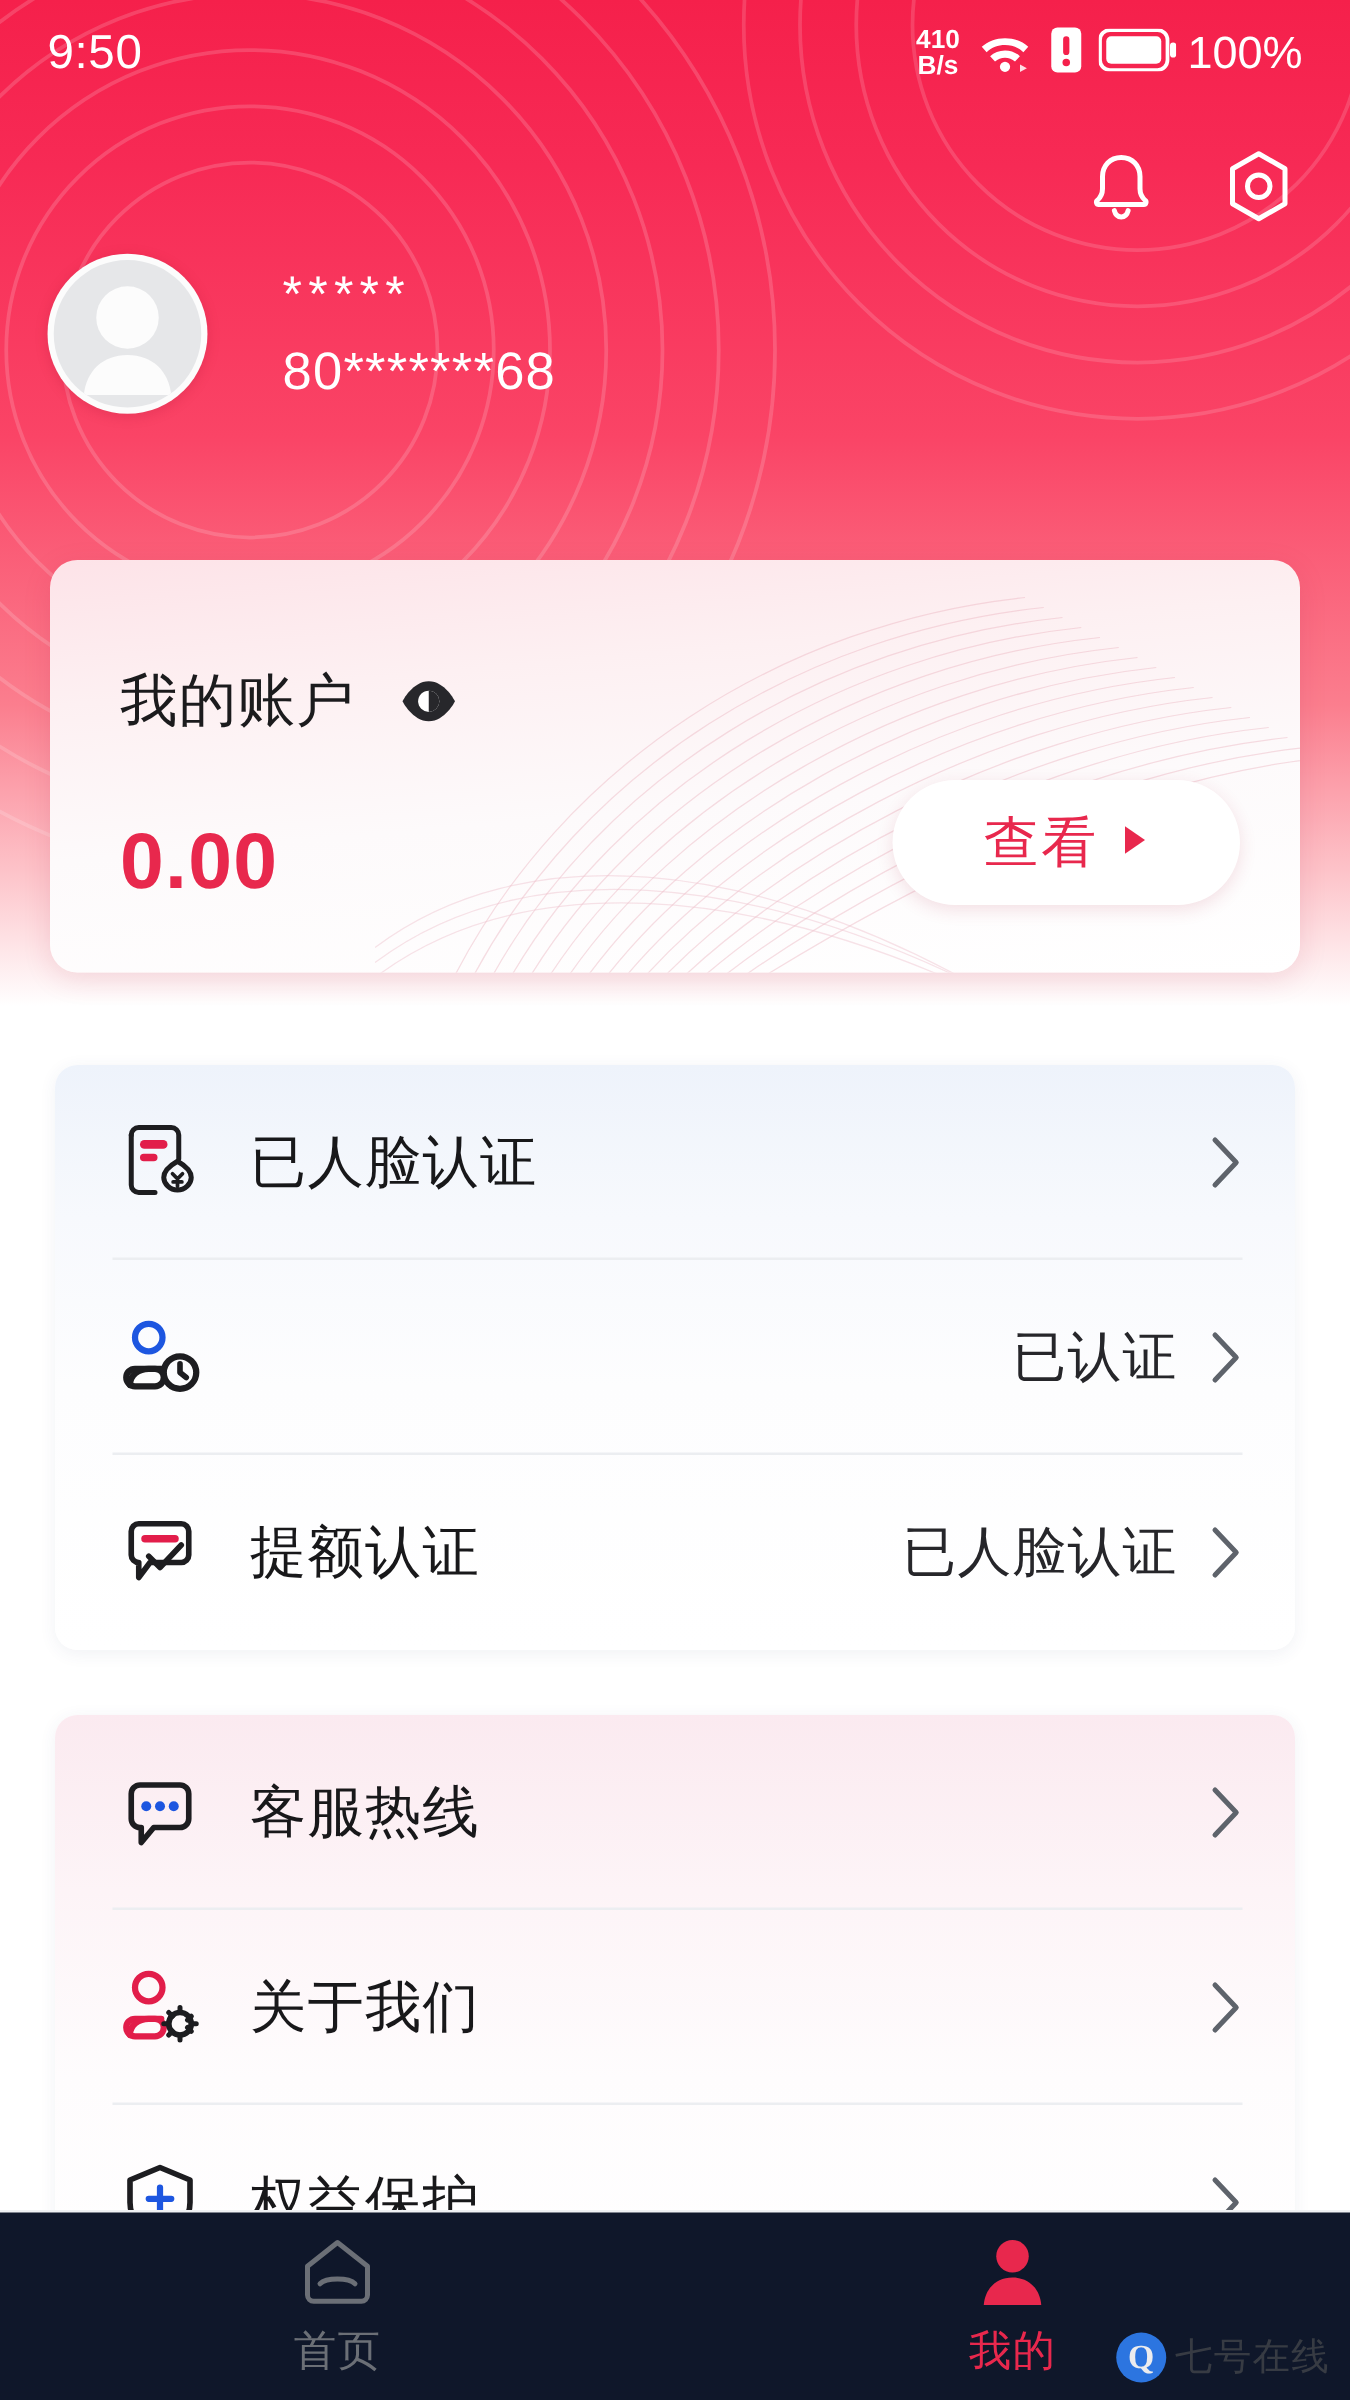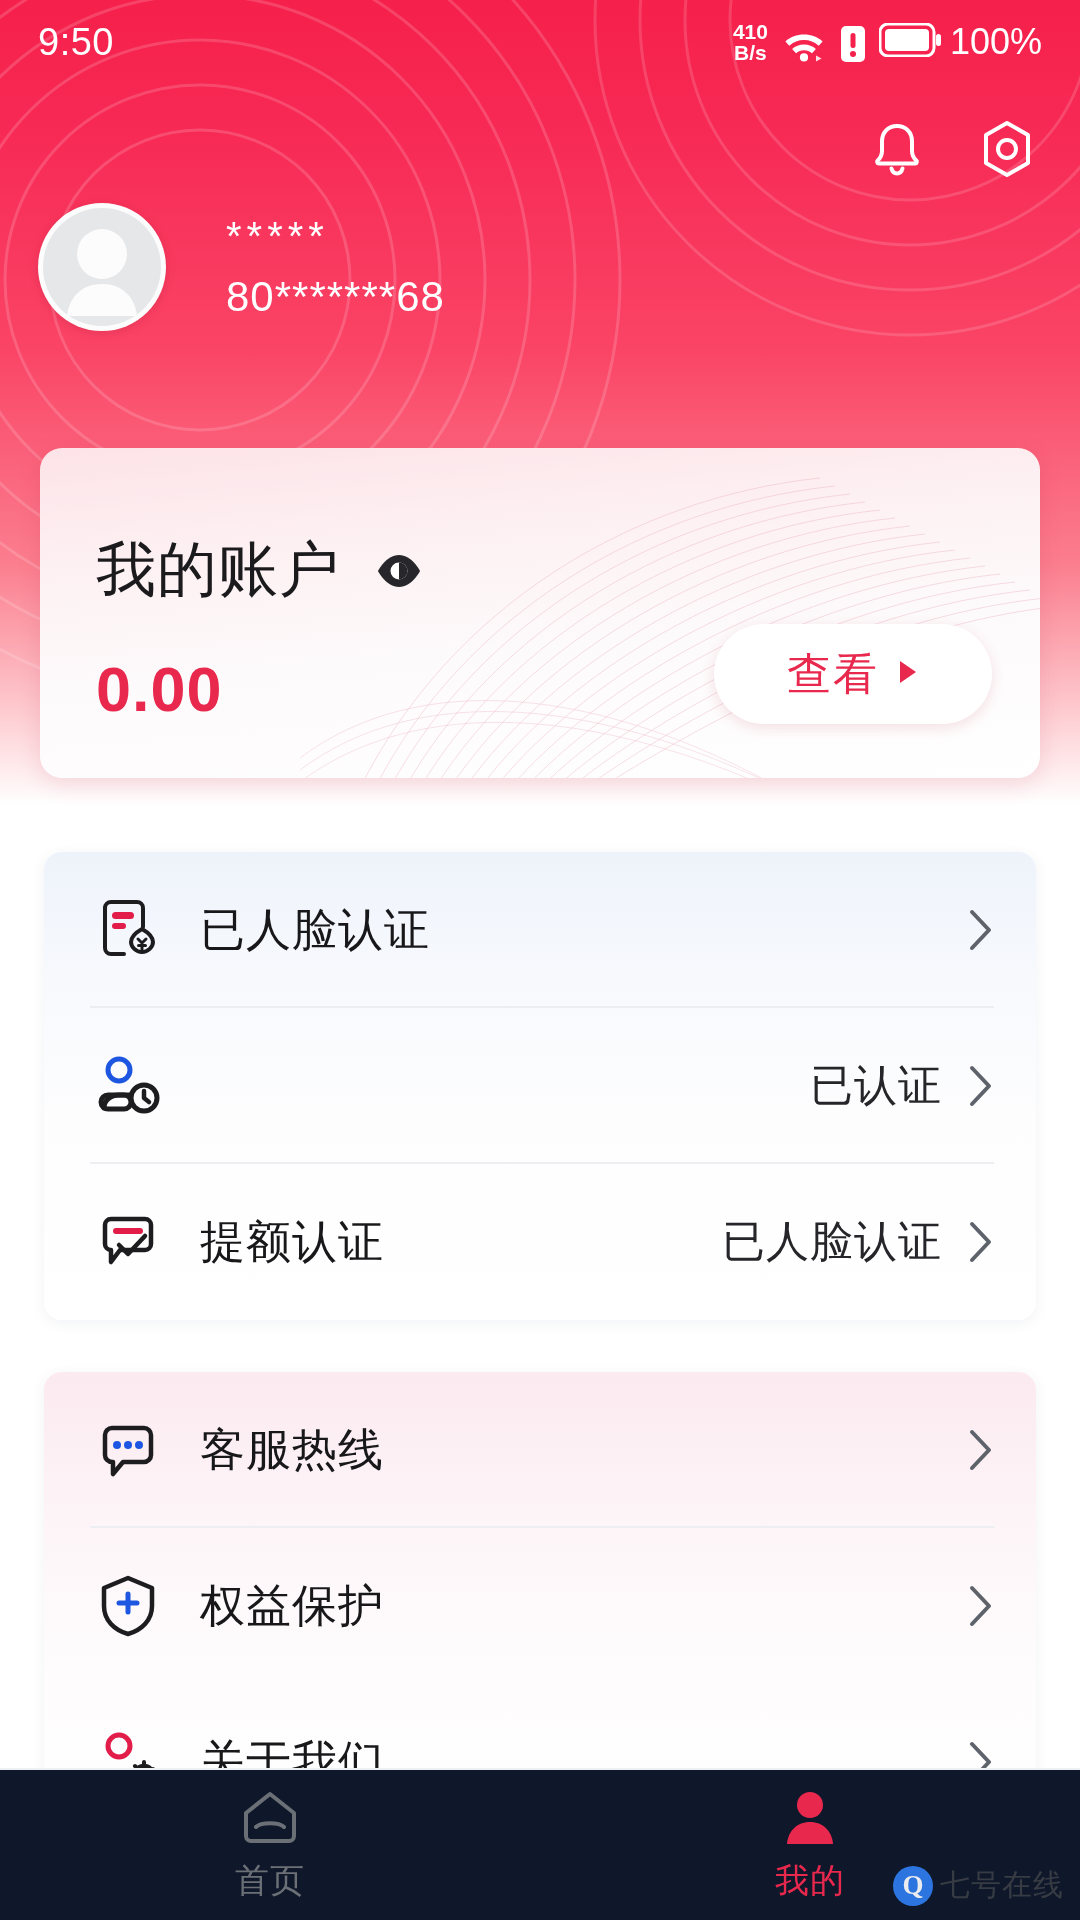--- a/index.html
+++ b/index.html
@@ -20,21 +20,21 @@
   .hero-rings{ position:absolute; left:-250px; top:-170px; width:900px; height:900px; }
   .hero-rings-2{ position:absolute; right:-180px; top:-330px; width:700px; height:700px; }
 
   
   .statusbar{
     position:absolute; left:0; top:0; width:1080px; height:84px;
     display:flex; align-items:center; justify-content:space-between;
     padding:0 38px; color:#ffffff; z-index:5;
   }
   .sb-time{ font-size:38px; letter-spacing:.5px; }
-  .sb-right{ display:flex; align-items:flex-end; gap:13px; }
+  .sb-right{ display:flex; align-items:flex-start; gap:13px; }
   .sb-netspeed{ display:flex; flex-direction:column; align-items:center; line-height:1.0; font-size:21px; font-weight:600; }
   .sb-netspeed span{ display:block; }
   .sb-icon{ display:flex; align-items:center; }
   .sb-batt{ display:flex; align-items:center; gap:9px; }
   .sb-pct{ font-size:36px; font-weight:400; }
 
   
   .hdr-actions{
     position:absolute; right:42px; top:118px; display:flex; align-items:center; gap:48px; z-index:6;
   }
@@ -55,21 +55,21 @@
   
   .acct-card{
     position:absolute; left:40px; top:448px; width:1000px; height:330px;
     border-radius:22px; overflow:hidden;
     background:linear-gradient(175deg,#fde3e8 0%,#fdf0f2 28%,#fdfafb 58%,#ffffff 100%);
     box-shadow:0 6px 22px rgba(170,30,60,.13);
     z-index:7;
   }
   .acct-deco{ position:absolute; right:-20px; top:10px; width:760px; height:330px; opacity:.75; }
   .acct-title-row{ position:absolute; left:56px; top:82px; display:flex; align-items:center; gap:36px; }
-  .acct-title{ font-size:60px; color:#1b1b1d; font-weight:500; letter-spacing:1px; }
+  .acct-title{ font-size:46px; color:#1b1b1d; font-weight:500; letter-spacing:1px; }
   .eye-btn{ width:46px; height:46px; display:flex; align-items:center; justify-content:center; cursor:pointer; }
   .acct-balance{ position:absolute; left:56px; top:205px; font-size:63px; color:#e8284d; font-weight:700; letter-spacing:1px; }
   .view-btn{
     position:absolute; right:48px; top:176px; width:278px; height:100px;
     border-radius:50px; background:#ffffff; box-shadow:0 4px 14px rgba(180,40,70,.14);
     display:flex; align-items:center; justify-content:center; gap:18px; cursor:pointer;
   }
   .view-btn-label{ font-size:44px; color:#e8284d; font-weight:500; letter-spacing:2px;text-align:center; }
 
   
@@ -329,50 +329,50 @@
     <div class="row-value"></div>
     <svg class="chev" viewBox="0 0 26 44">
       <path d="M4 4l17 18L4 40" fill="none" stroke="#5e636b" stroke-width="4" stroke-linecap="round" stroke-linejoin="round"></path>
     </svg>
     <div class="sep"></div>
   </div>
 
   <div class="row">
     <div class="row-ico">
       <svg width="72" height="72" viewBox="0 0 72 72" fill="none">
-        <path d="M36 8l24 10v18c0 14-10 24-24 28C22 60 12 50 12 36V18z" stroke="#1d1d20" stroke-width="4.5" stroke-linejoin="round"></path>
-        <path d="M36 24v18M27 33h18" stroke="#1d56e0" stroke-width="5" stroke-linecap="round"></path>
-      </svg>
-    </div>
-    <div class="row-label">权益保护</div>
-    <div class="row-spacer"></div>
-    <div class="row-value"></div>
-    <svg class="chev" viewBox="0 0 26 44">
-      <path d="M4 4l17 18L4 40" fill="none" stroke="#5e636b" stroke-width="4" stroke-linecap="round" stroke-linejoin="round"></path>
-    </svg>
-
-  </div>
-
-  <div class="row">
-    <div class="row-ico">
-      <svg width="72" height="72" viewBox="0 0 72 72" fill="none">
         <circle cx="27" cy="20" r="11" stroke="#e21d4a" stroke-width="5"></circle>
         <rect x="9" y="45" width="30" height="14" rx="7" stroke="#e21d4a" stroke-width="5"></rect>
         <path d="M12 58c0-8 7-13 15-13h10" stroke="#e21d4a" stroke-width="5" stroke-linecap="round"></path>
         <circle cx="52" cy="49" r="9" stroke="#1d1d20" stroke-width="4.5"></circle>
         <path d="M52 36v4M52 58v4M39 49h4M61 49h4M43 40l3 3M58 52l3 3M43 58l3-3M58 46l3-3" stroke="#1d1d20" stroke-width="4" stroke-linecap="round"></path>
       </svg>
     </div>
     <div class="row-label">关于我们</div>
     <div class="row-spacer"></div>
     <div class="row-value"></div>
     <svg class="chev" viewBox="0 0 26 44">
       <path d="M4 4l17 18L4 40" fill="none" stroke="#5e636b" stroke-width="4" stroke-linecap="round" stroke-linejoin="round"></path>
     </svg>
     <div class="sep"></div>
+  </div>
+
+  <div class="row">
+    <div class="row-ico">
+      <svg width="72" height="72" viewBox="0 0 72 72" fill="none">
+        <path d="M36 8l24 10v18c0 14-10 24-24 28C22 60 12 50 12 36V18z" stroke="#1d1d20" stroke-width="4.5" stroke-linejoin="round"></path>
+        <path d="M36 24v18M27 33h18" stroke="#1d56e0" stroke-width="5" stroke-linecap="round"></path>
+      </svg>
+    </div>
+    <div class="row-label">权益保护</div>
+    <div class="row-spacer"></div>
+    <div class="row-value"></div>
+    <svg class="chev" viewBox="0 0 26 44">
+      <path d="M4 4l17 18L4 40" fill="none" stroke="#5e636b" stroke-width="4" stroke-linecap="round" stroke-linejoin="round"></path>
+    </svg>
+
   </div>
 </div>
 
 <div class="tabbar">
   <div class="tab">
     <div class="tab-ico">
       <svg width="60" height="56" viewBox="0 0 60 56" fill="none" stroke="#6b6f76" stroke-width="4" stroke-linecap="round" stroke-linejoin="round">
         <path d="M6 24L30 5l24 19v23a5 5 0 0 1-5 5H11a5 5 0 0 1-5-5z"></path>
         <path d="M16 38c5-5 23-5 28 0"></path>
       </svg>

